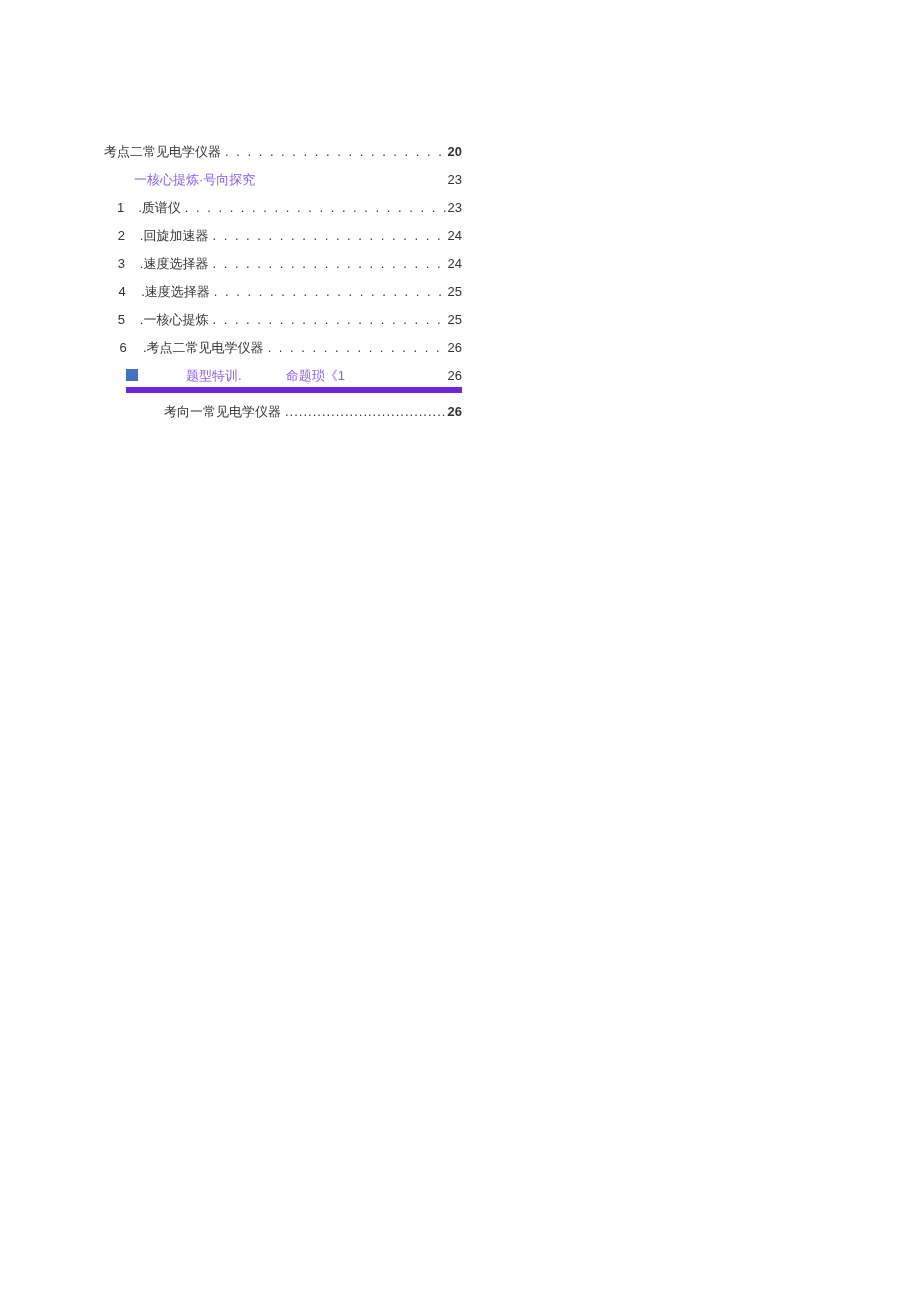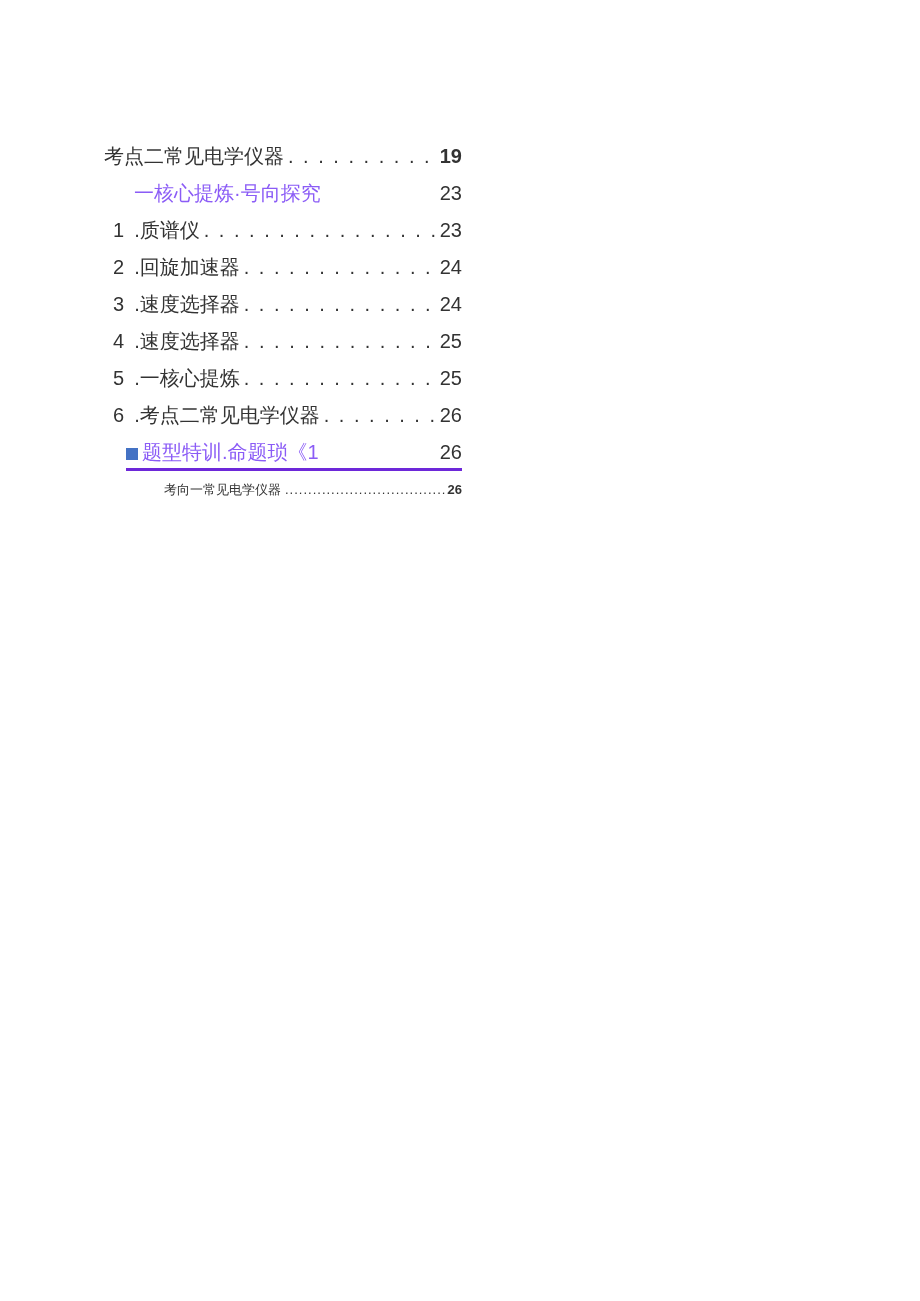--- a/index.html
+++ b/index.html
@@ -15,21 +15,21 @@
       padding-top: 143px;
       padding-left: 104px;
     }
     .toc-container {
       width: 358px;
     }
     .toc-line {
       display: flex;
       align-items: baseline;
       margin-bottom: 10px;
-      font-size: 20px;
+      font-size: 13px;
       color: #333;
       white-space: nowrap;
     }
     .toc-line.main {
       margin-left: 0;
     }
     .toc-line.section {
       margin-left: 30px;
     }
     .toc-line.numbered {
@@ -65,44 +65,45 @@
     .bold {
       font-weight: bold;
     }
     .blue-link {
       color: #8b5cf6;
     }
     .spacer-fill {
       flex: 1 1 auto;
     }
     .underline-row {
-      border-bottom: 3px solid #6d28d9;
+      border-bottom: 6px solid #6d28d9;
       padding-bottom: 2px;
       margin-left: 22px;
       width: 336px;
+      gap: 44px;
     }
     .square-icon {
       display: inline-block;
       width: 12px;
       height: 12px;
       background: #4472c4;
       margin-right: 4px;
       position: relative;
       top: 1px;
     }
   </style>
 </head>
 <body>
 
 <div class="toc-container">
 
   <div class="toc-line main">
     <span class="label">考点二常见电学仪器</span>
     <span class="dots">. . . . . . . . . . . . . . . . . . . . . . . . . . . .</span>
-    <span class="page bold">19</span>
+    <span class="page bold">20</span>
   </div>
 
   <div class="toc-line section">
     <span class="label blue-link">一核心提炼·号向探究</span>
     <span class="spacer-fill"></span>
     <span class="page">23</span>
   </div>
 
   <div class="toc-line numbered">
     <span class="num">1</span>

